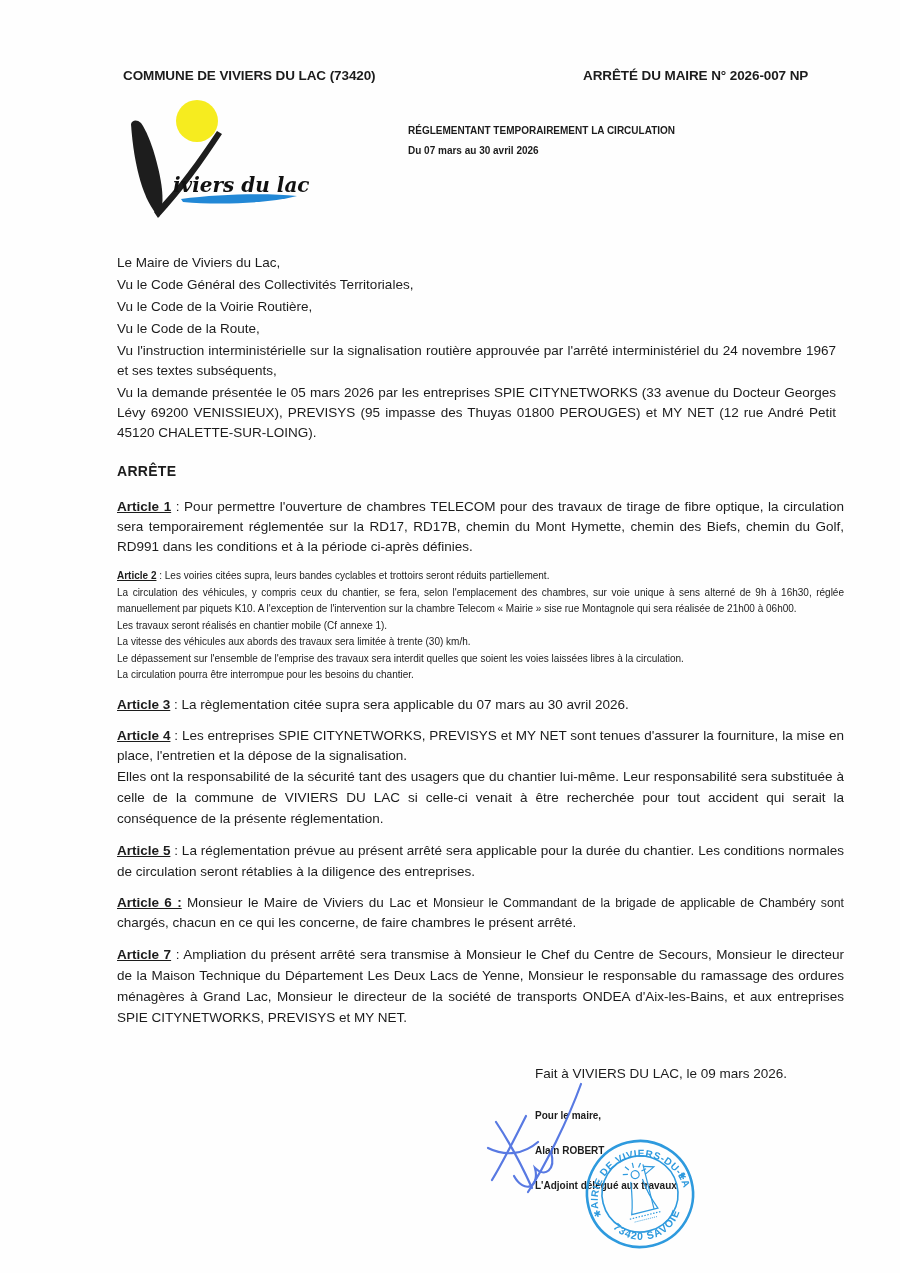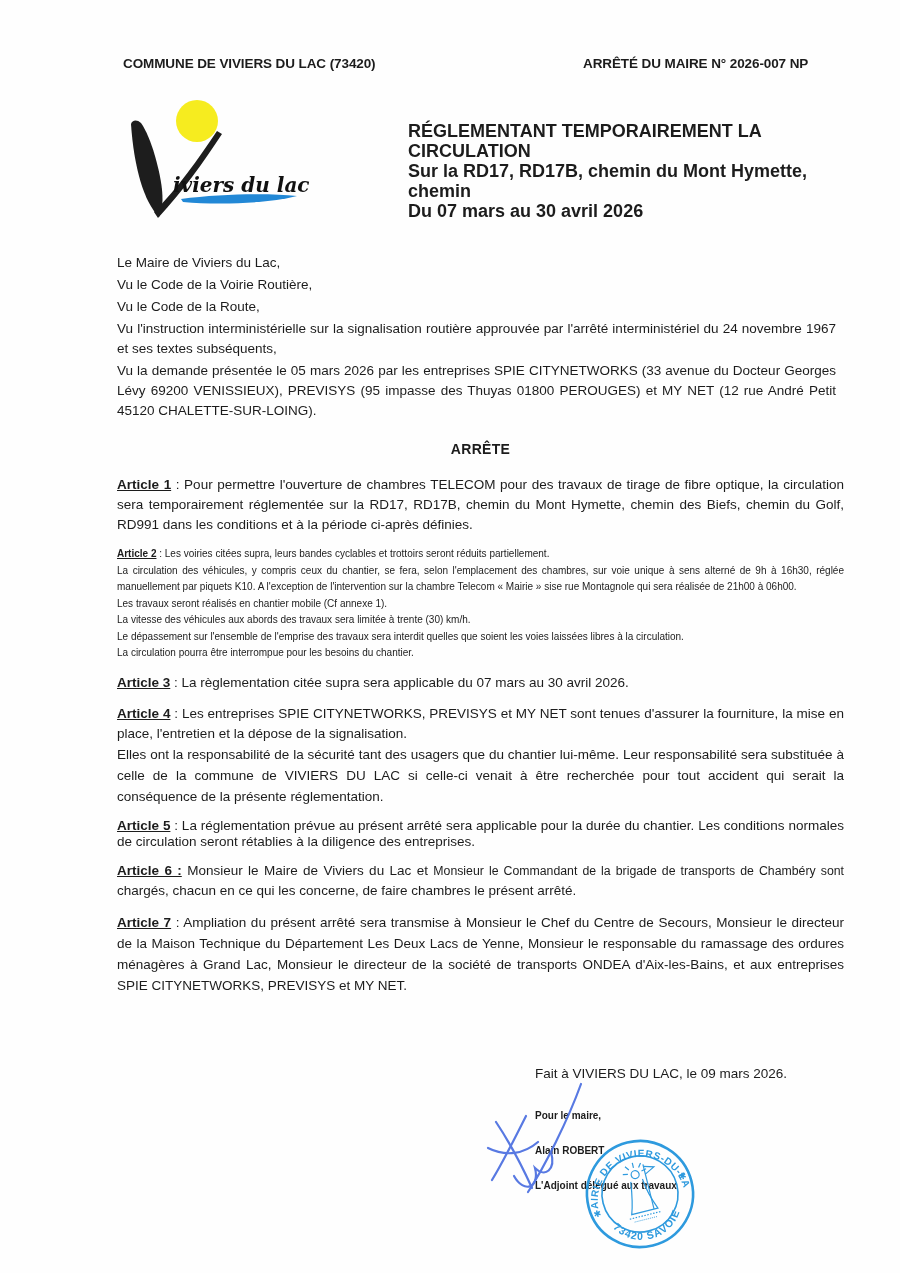--- a/index.html
+++ b/index.html
@@ -6,44 +6,44 @@
   .page{
     position:relative;
     width:900px;height:1273px;
     background:#fefefe;
     font-family:"Liberation Sans", sans-serif;
     color:#1c1c1c;
     overflow:hidden;
     margin:0 auto;
   }
   
-  .hdr{position:absolute;top:56px;font-weight:bold;font-size:13.5px;letter-spacing:-0.1px;}
+  .hdr{position:absolute;top:68px;font-weight:bold;font-size:13.5px;letter-spacing:-0.1px;}
   .hdr-left{left:123px;}
   .hdr-right{left:583px;}
   
   .logo{position:absolute;left:125px;top:96px;width:185px;height:135px;}
   
   .title-block{position:absolute;left:408px;top:121px;width:450px;
-    font-weight:bold;font-size:18px;line-height:20px;}
+    font-weight:bold;font-size:10px;line-height:20px;}
   
   .body-col{position:absolute;left:117px;top:253px;width:727px;
     font-size:13.5px;line-height:20px;}
   .body-col p{margin:0 8px 2px 0;}
   p.just{text-align:justify;}
   .gap-s{margin-bottom:10px !important;}
   .arrete{
-    text-align:center;font-weight:bold;font-size:14px;
+    text-align:left;font-weight:bold;font-size:14px;
     margin:18px 0 16px 0 !important;letter-spacing:0.3px;
   }
   .art{margin:0 0 11px 0 !important;text-align:justify;}
   .art-label{font-weight:bold;text-decoration:underline;}
   .a2{font-size:10px;line-height:16.5px;}
   .a2 .blk{display:block;}
   .a4-p2{margin-top:0 !important;line-height:21px;}
-  .a5{line-height:16px;}
+  .a5{line-height:21px;}
   .a6 .seg-small{font-size:12.3px;}
   .a7{line-height:21px;}
   
   .closing{position:absolute;left:535px;top:1066px;font-size:13.5px;}
   .sig-line{position:absolute;left:535px;font-weight:bold;font-size:10px;}
   .sig-1{top:1110px;}
   .sig-2{top:1145px;}
   .sig-3{top:1180px;}
   .signature-svg{position:absolute;left:478px;top:1078px;}
   .stamp-svg{position:absolute;left:584px;top:1138px;transform:rotate(-14deg);}
@@ -59,45 +59,45 @@
   <svg class="logo" viewBox="0 0 185 135">
     <circle cx="72" cy="25" r="21" fill="#f6ec1f"></circle>
     <path d="M6,28 C9,72 19,106 34,121 C40,109 38,88 30,60 C26,46 21,34 16,27 C12,23 7,24 6,28 Z" fill="#1d1d1d"></path>
     <path d="M33,122 C58,95 78,67 97,38 L92,35 C74,62 52,93 29,116 Z" fill="#1d1d1d"></path>
     <text x="48" y="96" font-family="DejaVu Serif, serif" font-style="italic" font-weight="bold" font-size="20" fill="#111">iviers du lac</text>
     <path d="M56,103 C95,98 142,97 172,100 C140,108 92,109 58,106 Z" fill="#2288d6"></path>
   </svg>
 
   <div class="title-block">
     <div>RÉGLEMENTANT TEMPORAIREMENT LA CIRCULATION</div>
-    <div>Sur la RD17, RD17B, chemin du Mont Hymette, chemin</div>
     <div>Du 07 mars au 30 avril 2026</div>
   </div>
 
   <div class="body-col">
     <p>Le Maire de Viviers du Lac,</p>
+    <p>Vu le Code Général des Collectivités Territoriales,</p>
     <p>Vu le Code de la Voirie Routière,</p>
     <p>Vu le Code de la Route,</p>
     <p class="just">Vu l'instruction interministérielle sur la signalisation routière approuvée par l'arrêté interministériel du 24 novembre 1967 et ses textes subséquents,</p>
     <p class="just gap-s">Vu la demande présentée le 05 mars 2026 par les entreprises SPIE CITYNETWORKS (33 avenue du Docteur Georges Lévy 69200 VENISSIEUX), PREVISYS (95 impasse des Thuyas 01800 PEROUGES) et MY NET (12 rue André Petit 45120 CHALETTE-SUR-LOING).</p>
 
     <p class="arrete">ARRÊTE</p>
 
     <p class="art"><span class="art-label">Article 1</span><span> : Pour permettre l'ouverture de chambres TELECOM pour des travaux de tirage de fibre optique, la circulation sera temporairement réglementée sur la RD17, RD17B, chemin du Mont Hymette, chemin des Biefs, chemin du Golf,  RD991 dans les conditions et à la période ci-après définies.</span></p>
 
     <p class="art a2"><span class="art-label">Article 2</span><span> : Les voiries citées supra, leurs bandes cyclables et trottoirs seront réduits partiellement.</span><span class="blk">La circulation des véhicules, y compris ceux du chantier, se fera, selon l'emplacement des chambres, sur voie unique à sens alterné de 9h à 16h30, réglée manuellement par piquets K10. A l'exception de l'intervention sur la chambre Telecom « Mairie » sise rue Montagnole qui sera réalisée de 21h00 à 06h00.</span><span class="blk">Les travaux seront réalisés en chantier mobile (Cf annexe 1).</span><span class="blk">La vitesse des véhicules aux abords des travaux sera limitée à trente (30) km/h.</span><span class="blk">Le dépassement sur l'ensemble de l'emprise des travaux sera interdit quelles que soient les voies laissées libres à la circulation.</span><span class="blk">La circulation pourra être interrompue pour les besoins du chantier.</span></p>
 
     <p class="art"><span class="art-label">Article 3</span><span> : La règlementation citée supra sera applicable du 07 mars au 30 avril 2026.</span></p>
 
     <p class="art" style="margin-bottom:0 !important"><span class="art-label">Article 4</span><span> : Les entreprises SPIE CITYNETWORKS, PREVISYS et MY NET sont tenues d'assurer la fourniture, la mise en place, l'entretien et la dépose de la signalisation.</span></p>
     <p class="art a4-p2">Elles ont la responsabilité de la sécurité tant des usagers que du chantier lui-même. Leur responsabilité sera substituée à celle de la commune de VIVIERS DU LAC si celle-ci venait à être recherchée pour tout accident qui serait la conséquence de la présente réglementation.</p>
 
     <p class="art a5"><span class="art-label">Article 5</span><span> : La réglementation prévue au présent arrêté sera applicable pour la durée du chantier.  Les conditions normales de circulation seront rétablies à la diligence des entreprises.</span></p>
 
-    <p class="art a6"><span class="art-label">Article 6 :</span><span> Monsieur le Maire de Viviers du Lac et </span><span class="seg-small">Monsieur le Commandant de la brigade de transports de Chambéry sont </span><span>chargés, chacun en ce qui les concerne, de faire chambres le présent arrêté.</span></p>
+    <p class="art a6"><span class="art-label">Article 6 :</span><span> Monsieur le Maire de Viviers du Lac et </span><span class="seg-small">Monsieur le Commandant de la brigade de applicable de Chambéry sont </span><span>chargés, chacun en ce qui les concerne, de faire chambres le présent arrêté.</span></p>
 
     <p class="art a7"><span class="art-label">Article 7</span><span> : Ampliation du présent arrêté sera transmise à Monsieur le Chef du Centre de Secours, Monsieur le directeur de la Maison Technique du Département Les Deux Lacs de Yenne, Monsieur le responsable du ramassage des ordures ménagères à Grand Lac, Monsieur le directeur de la société de transports ONDEA d'Aix-les-Bains, et aux entreprises SPIE CITYNETWORKS, PREVISYS et MY NET.</span></p>
   </div>
 
   <div class="closing">Fait à VIVIERS DU LAC, le 09 mars 2026.</div>
 
   <div class="sig-line sig-1">Pour le maire,</div>
   <div class="sig-line sig-2">Alain ROBERT</div>
   <div class="sig-line sig-3">L'Adjoint délégué aux travaux</div>
 

